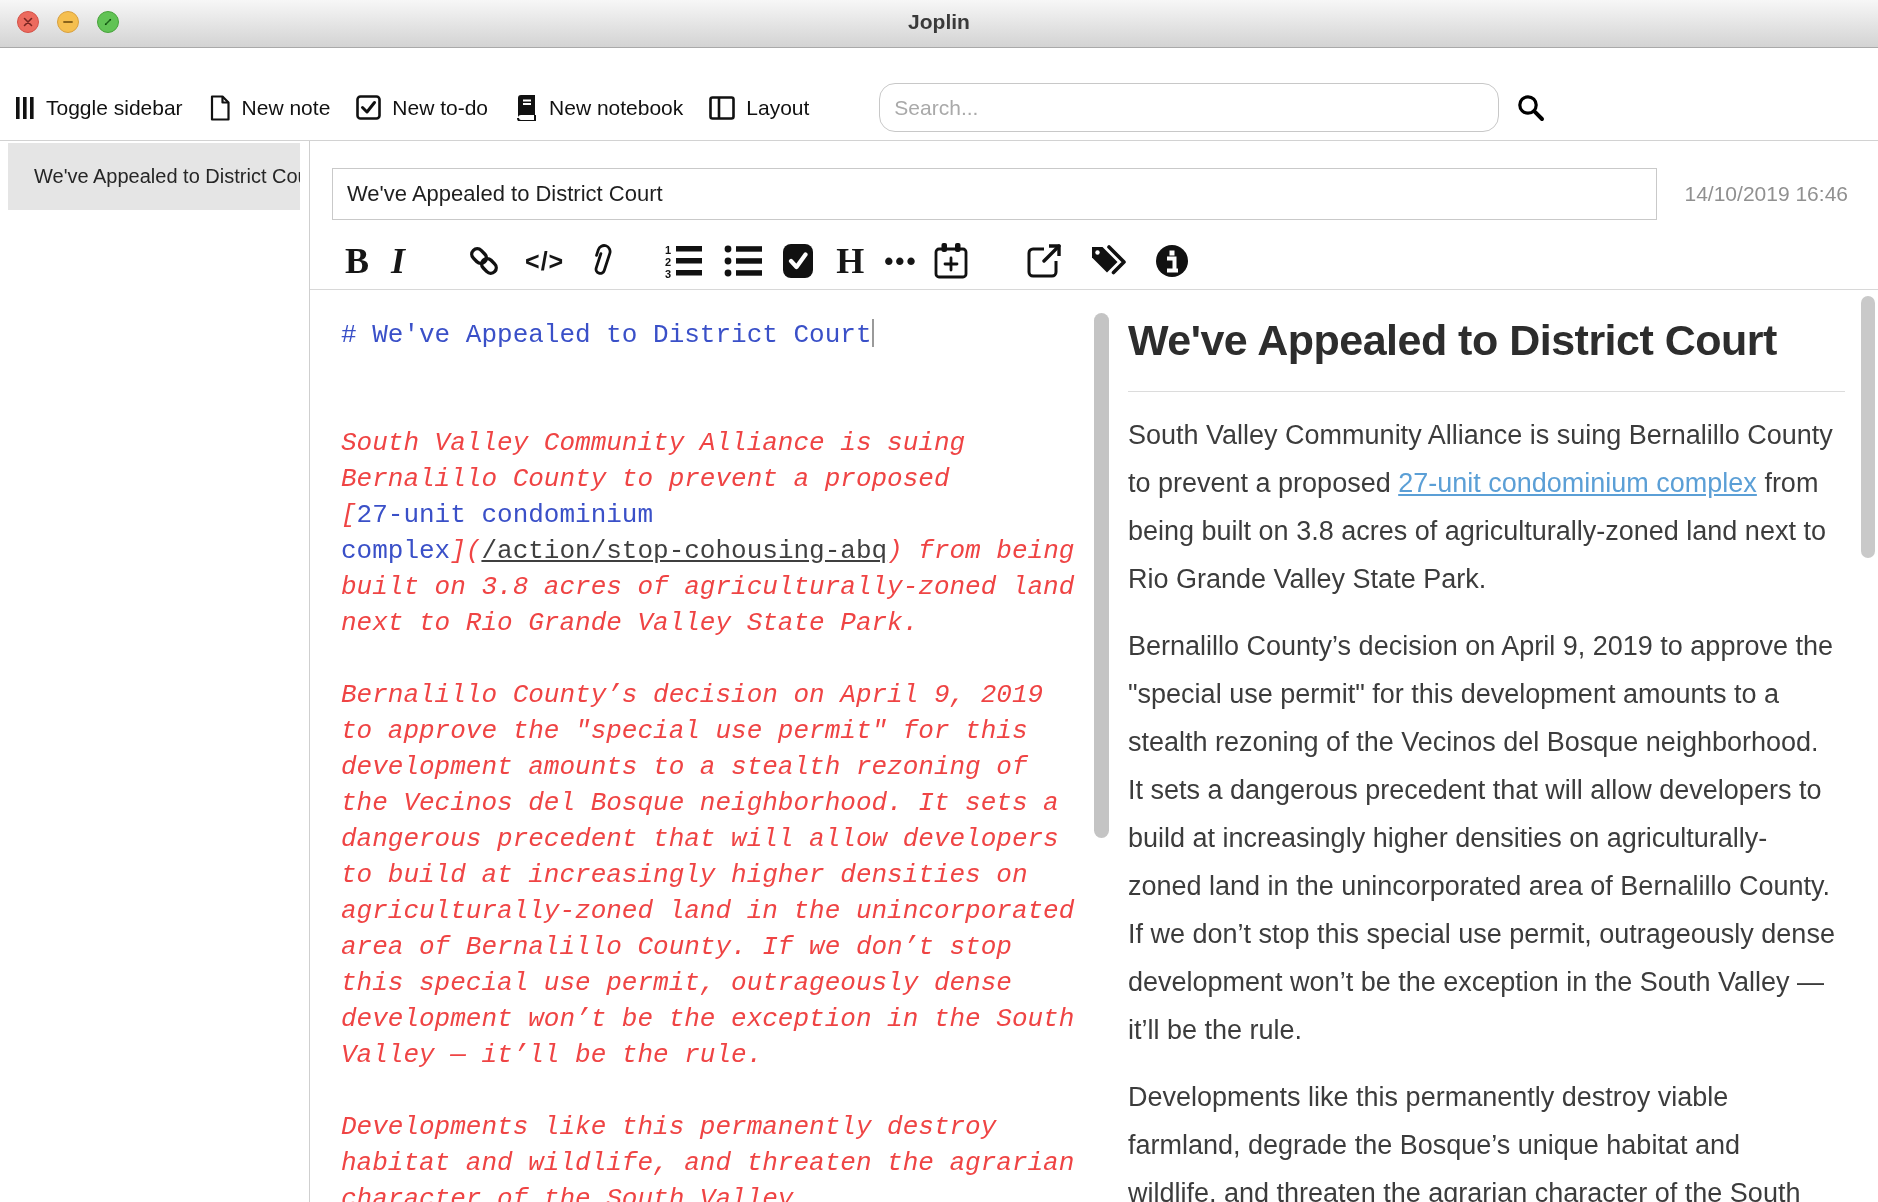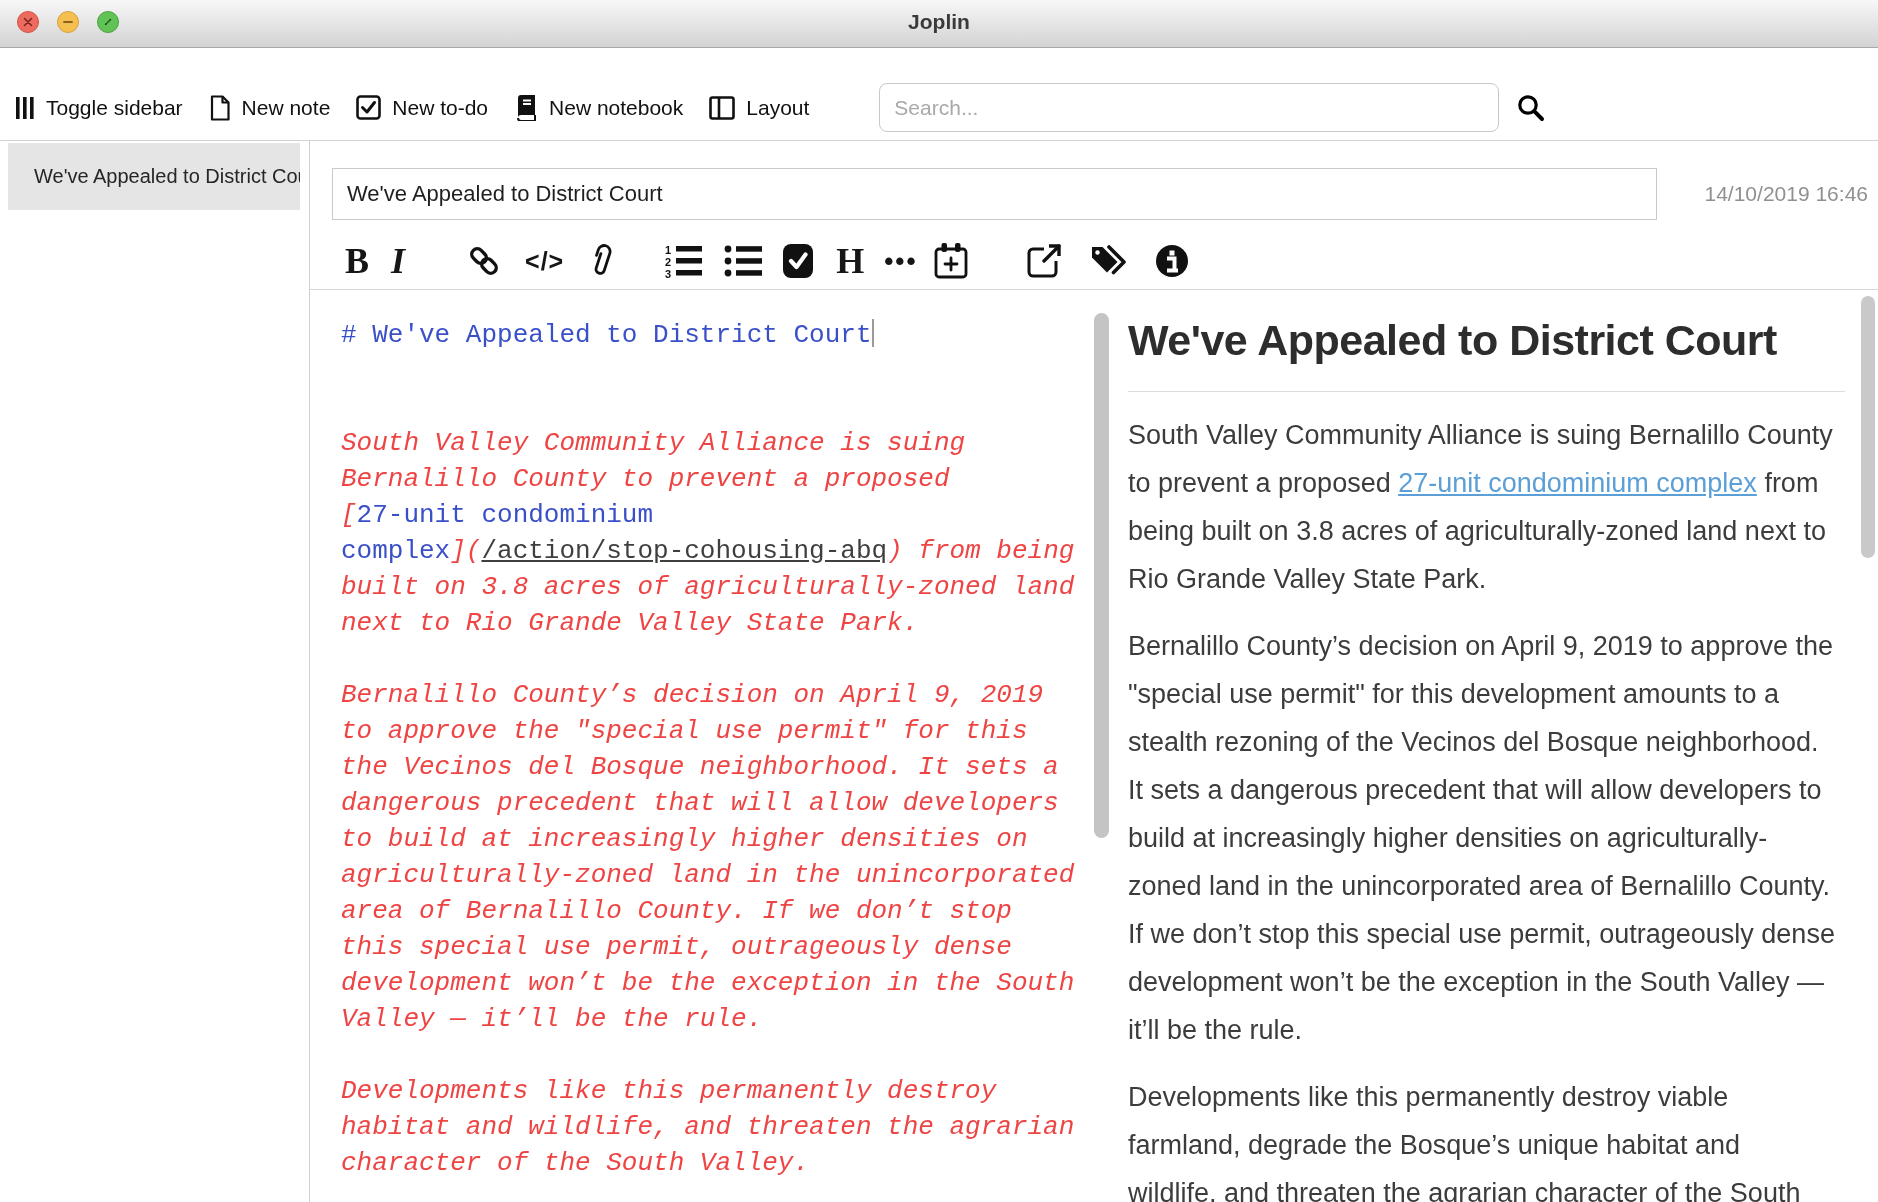--- a/index.html
+++ b/index.html
@@ -18,40 +18,40 @@
   .light.green  { background:#61c355; border:1px solid #48a33c; }
   .window-title { text-align:center; line-height:44px; font-size:21px;
                   font-weight:600; color:#3a3a3a; }
 
   
   .toolbar { height:66px; display:flex; align-items:center;
              padding-left:15px; border-bottom:1px solid #d2d2d2; background:#fff;margin-top:27px; }
   .tb-btn { display:flex; align-items:center; gap:11px; margin-right:26px;
             font-size:21px; color:#111; cursor:default; white-space:nowrap; }
   .search-input { margin-left:44px; width:620px; height:49px;
-            border:1px solid #c8c8c8; border-radius:8px; padding:0 14px;
+            border:1px solid #c8c8c8; border-radius:16px; padding:0 14px;
             font-size:21px; color:#333; font-family:"Liberation Sans",sans-serif; }
   .search-input::placeholder { color:#a9a9a9; }
   .search-icon-wrap { margin-left:17px; display:flex; align-items:center; }
 
   
   .main { display:flex; height:1091px; }
   .notelist { width:310px; border-right:1px solid #cfcfcf; background:#fff;
               flex-shrink:0; }
   .note-item { margin:2px 9px 0 8px; height:67px; background:#e5e5e5;
                display:flex; align-items:center; padding-left:26px;
                font-size:20px; color:#262626; white-space:nowrap; overflow:hidden; }
 
   .right-col { flex:1; display:flex; flex-direction:column; min-width:0; }
 
   .note-header { display:flex; align-items:center; margin-top:27px; }
   .title-input { margin-left:22px; width:1325px; height:52px;
                  border:1px solid #c9c9c9; padding:0 14px; font-size:22px;
                  color:#1f1f1f; font-family:"Liberation Sans",sans-serif; }
-  .note-date { flex:1; text-align:right; padding-right:10px;
+  .note-date { flex:1; text-align:right; padding-right:30px;
                font-size:21px; color:#909090; white-space:nowrap; }
 
   .format-toolbar { margin-top:20px; height:42px; display:flex;
                     align-items:center; padding-left:35px; color:#161616; }
   .fmt { display:flex; align-items:center; justify-content:center; }
   .fmt-bold   { font-family:"Liberation Serif",serif; font-weight:bold; font-size:36px; margin-right:22px; }
   .fmt-italic { font-family:"Liberation Serif",serif; font-style:italic; font-weight:bold; font-size:36px; margin-right:60px; }
   .fmt-code   { font-weight:700; font-size:25px; letter-spacing:1px; margin-right:22px; }
   .fmt-h      { font-family:"Liberation Serif",serif; font-weight:bold; font-size:36px; margin-right:20px; }
   .fmt-dots   { font-size:26px; font-weight:bold; letter-spacing:2px; margin-right:16px; }
@@ -262,20 +262,21 @@
             <div class="editor-line"></div>
             <div class="editor-line"><span class="seg-dark">South Valley Community Alliance is suing</span></div>
             <div class="editor-line"><span class="seg-dark">Bernalillo County to prevent a proposed</span></div>
             <div class="editor-line"><span class="seg-dark">[</span><span class="seg-blue">27-unit condominium</span></div>
             <div class="editor-line"><span class="seg-blue">complex</span><span class="seg-dark">](</span><span class="seg-url">/action/stop-cohousing-abq</span><span class="seg-dark">) from being</span></div>
             <div class="editor-line"><span class="seg-dark">built on 3.8 acres of agriculturally-zoned land</span></div>
             <div class="editor-line"><span class="seg-dark">next to Rio Grande Valley State Park.</span></div>
             <div class="editor-line"></div>
             <div class="editor-line"><span class="seg-dark">Bernalillo County’s decision on April 9, 2019</span></div>
             <div class="editor-line"><span class="seg-dark">to approve the "special use permit" for this</span></div>
+            <div class="editor-line"><span class="seg-dark">development amounts to a stealth rezoning of</span></div>
             <div class="editor-line"><span class="seg-dark">the Vecinos del Bosque neighborhood. It sets a</span></div>
             <div class="editor-line"><span class="seg-dark">dangerous precedent that will allow developers</span></div>
             <div class="editor-line"><span class="seg-dark">to build at increasingly higher densities on</span></div>
             <div class="editor-line"><span class="seg-dark">agriculturally-zoned land in the unincorporated</span></div>
             <div class="editor-line"><span class="seg-dark">area of Bernalillo County. If we don’t stop</span></div>
             <div class="editor-line"><span class="seg-dark">this special use permit, outrageously dense</span></div>
             <div class="editor-line"><span class="seg-dark">development won’t be the exception in the South</span></div>
             <div class="editor-line"><span class="seg-dark">Valley — it’ll be the rule.</span></div>
             <div class="editor-line"></div>
             <div class="editor-line"><span class="seg-dark">Developments like this permanently destroy</span></div>

